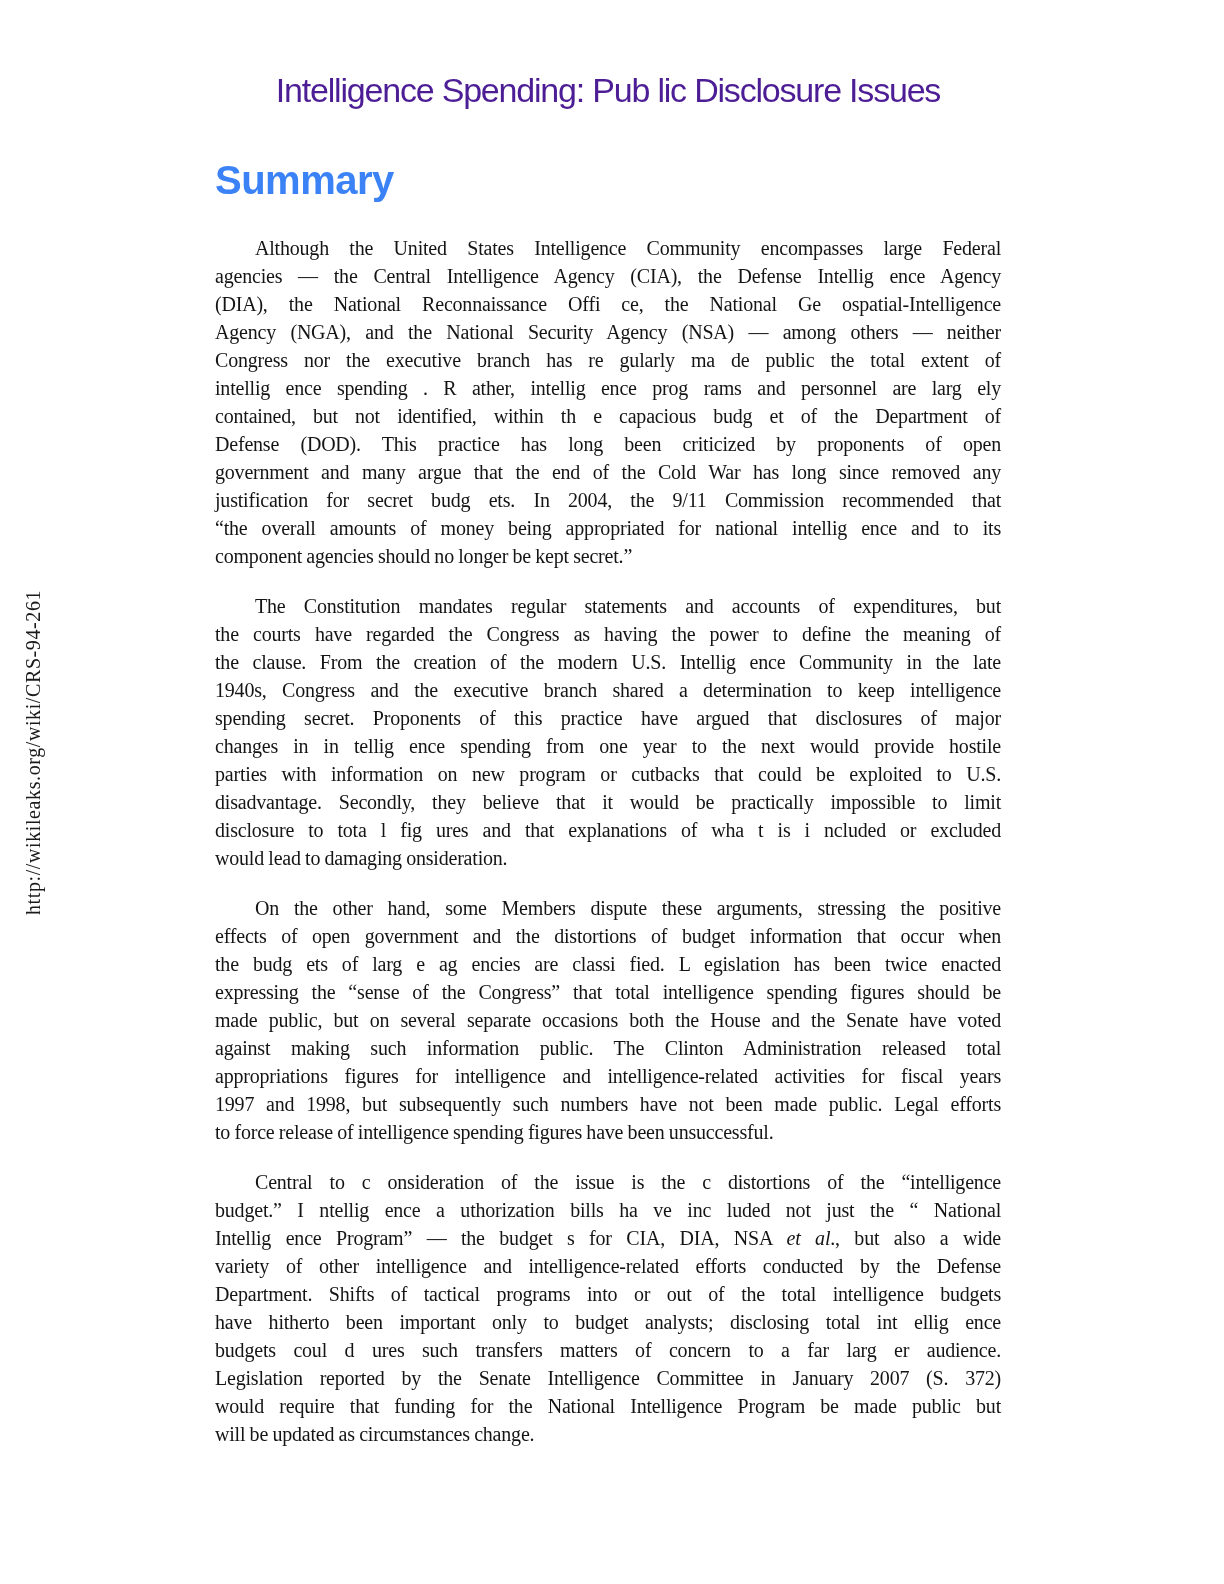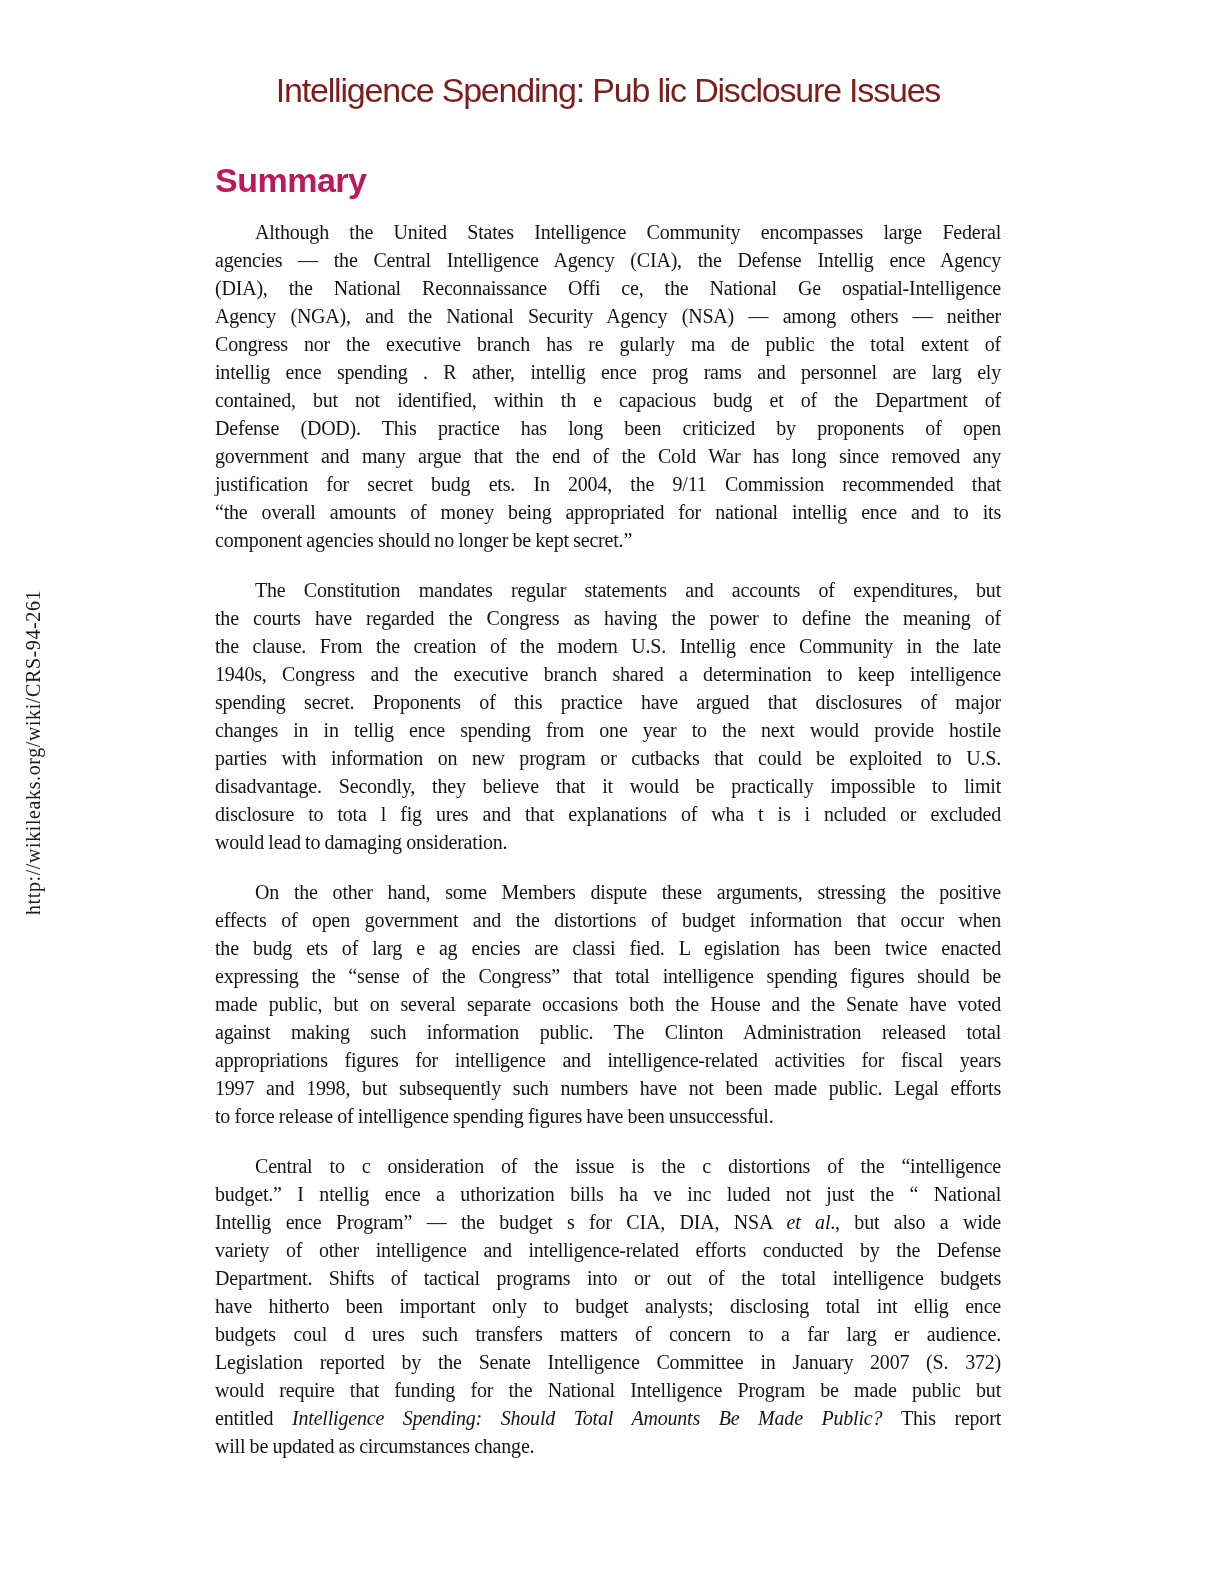--- a/index.html
+++ b/index.html
@@ -32,36 +32,36 @@
     width: 786px;
   }
 
   .doc-title {
     margin-top: 70px;
     text-align: center;
     font-family: "Liberation Sans", sans-serif;
     font-size: 34px;
     letter-spacing: -1.2px;
     line-height: 40px;
-    color: #7f1d1d;
+    color: #4c1d95;
     white-space: nowrap;
   }
 
   .section-heading {
     margin-top: 48px;
     font-family: "Liberation Sans", sans-serif;
     font-weight: bold;
-    font-size: 34px;
+    font-size: 40px;
     letter-spacing: -0.5px;
     line-height: 44px;
-    color: #be185d;
+    color: #3b82f6;
   }
 
   .para { margin-top: 22px; }
-  .para:first-child { margin-top: 16px; font-family: Liberation Serif, serif; }
+  .para:first-child { margin-top: 32px; font-family: Liberation Serif, serif; }
 
   .line {
     height: 28px;
     line-height: 28px;
     font-size: 20px;
     letter-spacing: -0.2px;
     word-spacing: -0.5px;
     text-align: justify;
     text-align-last: justify;
     white-space: normal;
@@ -123,19 +123,18 @@
         <div class="para">
           <div class="line first">Central to c onsideration of the issue is the c distortions of the “intelligence</div>
           <div class="line">budget.” I ntellig ence a uthorization bills ha ve inc luded not just the “ National</div>
           <div class="line"><span>Intellig ence Program” — the budget s for CIA, DIA, NSA </span><i>et al</i><span>., but also a wide</span></div>
           <div class="line">variety of other intelligence and intelligence-related efforts conducted by the Defense</div>
           <div class="line">Department. Shifts of tactical programs into or out of the total intelligence budgets</div>
           <div class="line">have hitherto been important only to budget analysts; disclosing total int ellig ence</div>
           <div class="line">budgets coul d ures such transfers matters of concern to a far larg er audience.</div>
           <div class="line">Legislation reported by the Senate Intelligence Committee in January 2007 (S. 372)</div>
           <div class="line">would require that funding for the National Intelligence Program be made public but</div>
-          <div class="line"><span>entitled </span><i>Intelligence Spending: Should Total Amounts Be Made Public? </i><span>This report</span></div>
           <div class="line last">will be updated as circumstances change.</div>
         </div>
       </div>
   </div>
 
 </div>
 
 </body></html>

